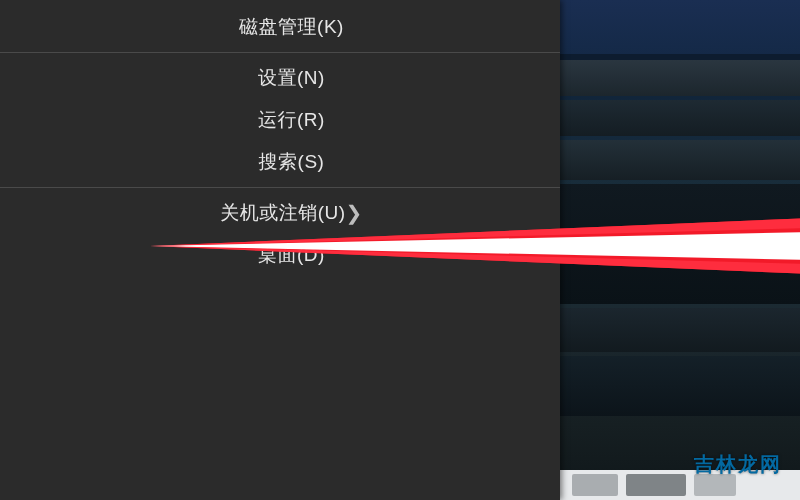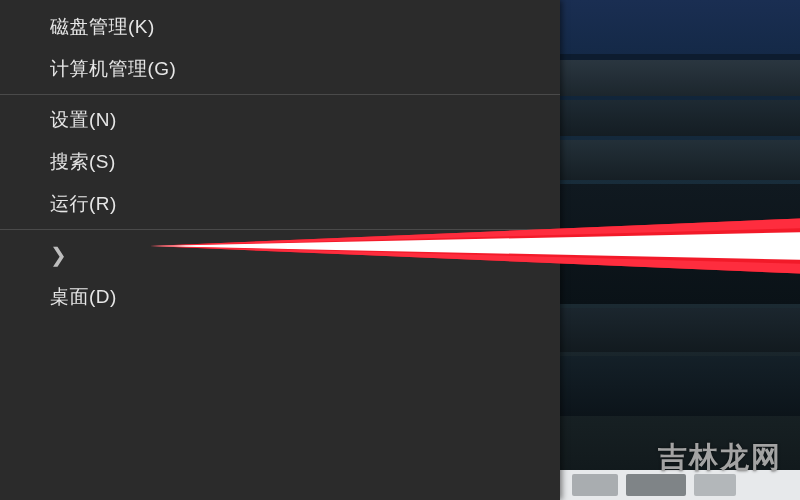--- a/index.html
+++ b/index.html
@@ -17,29 +17,29 @@
   .plank.p6{top:356px;height:60px;background:linear-gradient(180deg,#142028,#0c141a)}
   .roofline{position:absolute;left:560px;right:0;top:54px;height:6px;background:#0d1c2f}
   .sky{position:absolute;left:560px;right:0;top:0;height:56px;background:linear-gradient(180deg,#1a2e52,#142947)}
   .taskstrip{position:absolute;left:560px;right:0;bottom:0;height:30px;background:#e7e9eb}
   .taskstrip .tbtn{position:absolute;bottom:4px;height:22px;width:44px;background:#8a8f93;border-radius:2px}
   .taskstrip .tbtn.b1{left:12px;width:46px;background:#a9adb0}
   .taskstrip .tbtn.b2{left:66px;width:60px;background:#7f8487}
   .taskstrip .tbtn.b3{left:134px;width:42px;background:#b3b7ba}
   
   .menu{position:absolute;left:0;top:0;width:560px;height:500px;background:#2b2b2b;box-shadow:2px 0 6px rgba(0,0,0,.5)}
-  .item{display:flex;align-items:center;justify-content:flex-start;height:42px;padding:0 27px 0 50px;color:#e6e6e6;font-size:19px;letter-spacing:.5px;cursor:default}
+  .item{display:flex;align-items:center;justify-content:center;height:42px;padding:0 27px 0 50px;color:#e6e6e6;font-size:19px;letter-spacing:.5px;cursor:default}
   .sep{height:1px;background:#4a4a4a;margin:4px 0}
   .chev{color:#bdbdbd;font-size:20px;line-height:1}
   .group-top{padding-top:6px}
   
   .arrow{position:absolute;pointer-events:none}
   .arrow svg{display:block}
   
-  .wm{position:absolute;right:18px;bottom:22px;color:#a3a3a3;font-size:29px;font-weight:600;letter-spacing:2px;text-shadow:0 0 3px rgba(0,0,0,.6)}
+  .wm{position:absolute;right:18px;bottom:22px;color:#0369a1;font-size:20px;font-weight:600;letter-spacing:2px;text-shadow:0 0 3px rgba(0,0,0,.6)}
 </style>
 </head>
 <body>
 
 <div class="stage">
 
   <div class="scene"></div>
   <div class="sky"></div>
   <div class="roofline"></div>
   <div class="plank p1"></div>
@@ -52,43 +52,41 @@
     <div class="tbtn b1"></div>
     <div class="tbtn b2"></div>
     <div class="tbtn b3"></div>
   </div>
 
   <div class="menu">
     <div class="group-top">
       <div class="item">
         <span>磁盘管理(K)</span>
       </div>
-      <div class="item">
-        <span>计算机管理(G)</span>
-      </div>
     </div>
 
     <div class="sep"></div>
 
     <div>
       <div class="item">
         <span>设置(N)</span>
       </div>
       <div class="item">
-        <span>搜索(S)</span>
+        <span>运行(R)</span>
       </div>
       <div class="item">
-        <span>运行(R)</span>
+        <span>搜索(S)</span>
       </div>
     </div>
 
     <div class="sep"></div>
 
     <div>
       <div class="item">
+        <span>关机或注销(U)</span>
         <span class="chev">❯</span>
       </div>
       <div class="item">
         <span>桌面(D)</span>
       </div>
     </div>
   </div>
 
   <div class="arrow" style="left:150px;top:216px">
     <svg width="660" height="60" viewBox="0 0 660 60">

